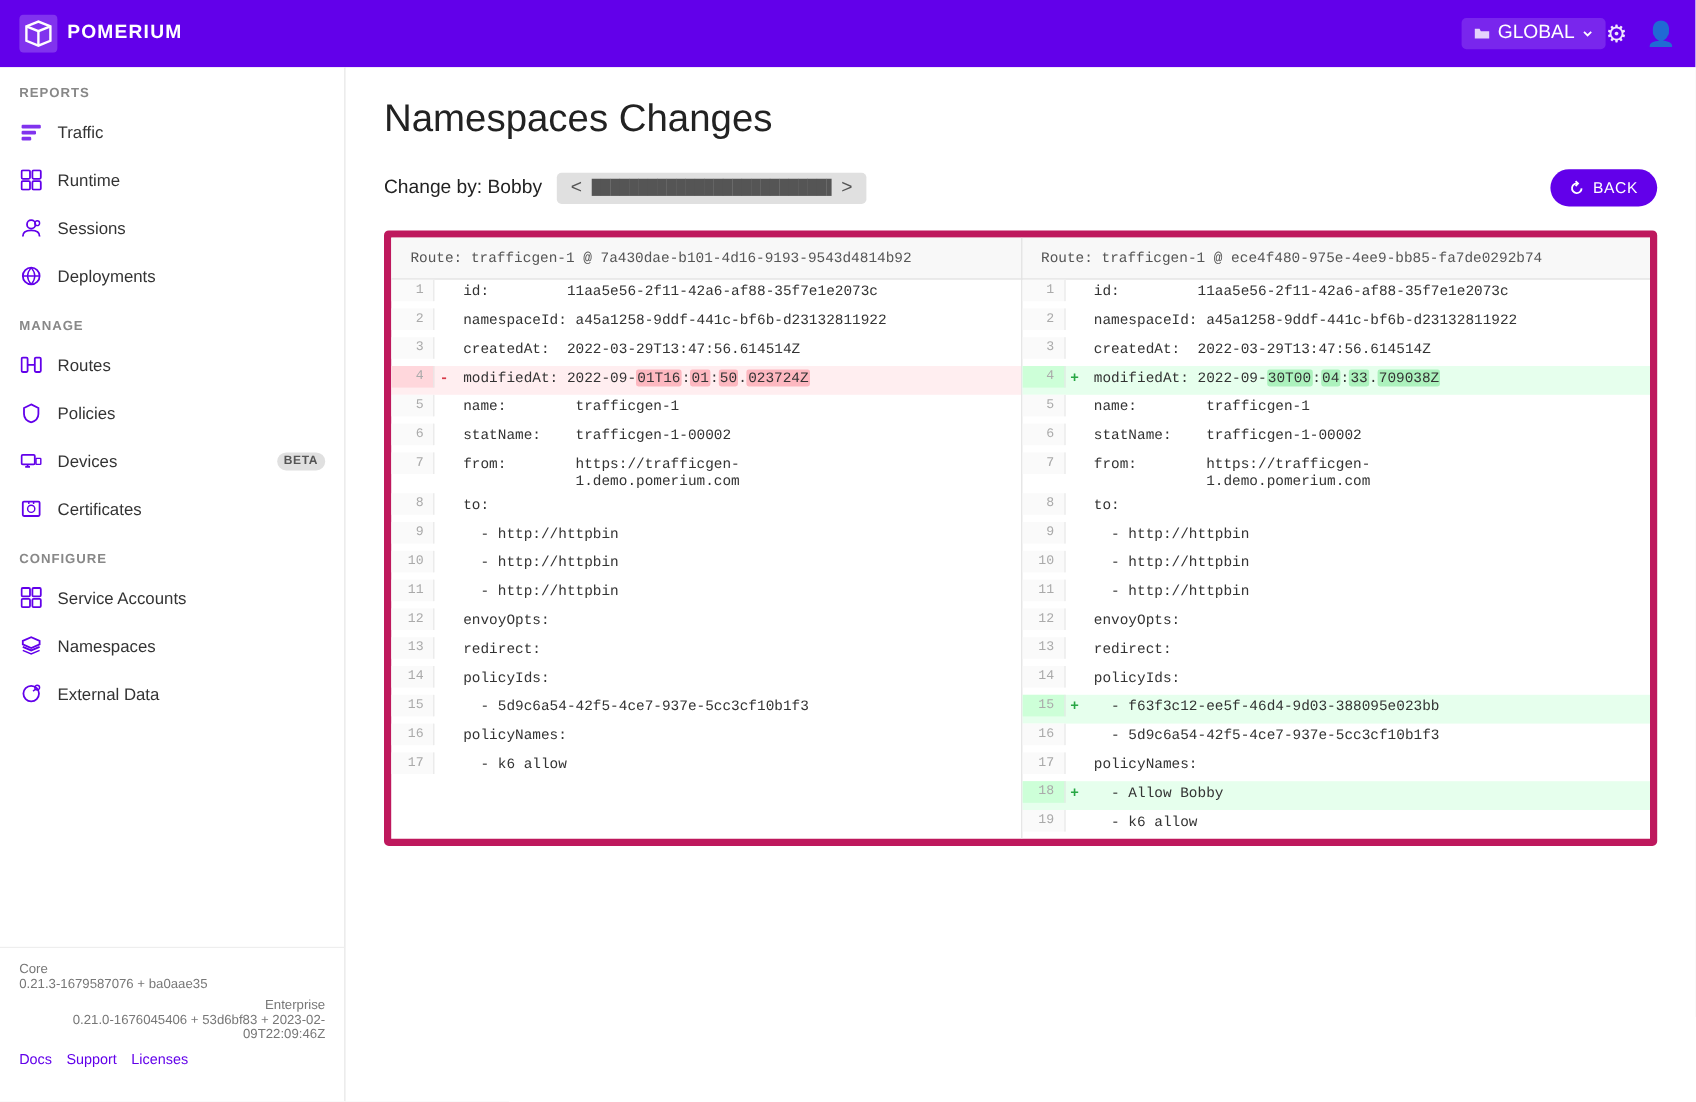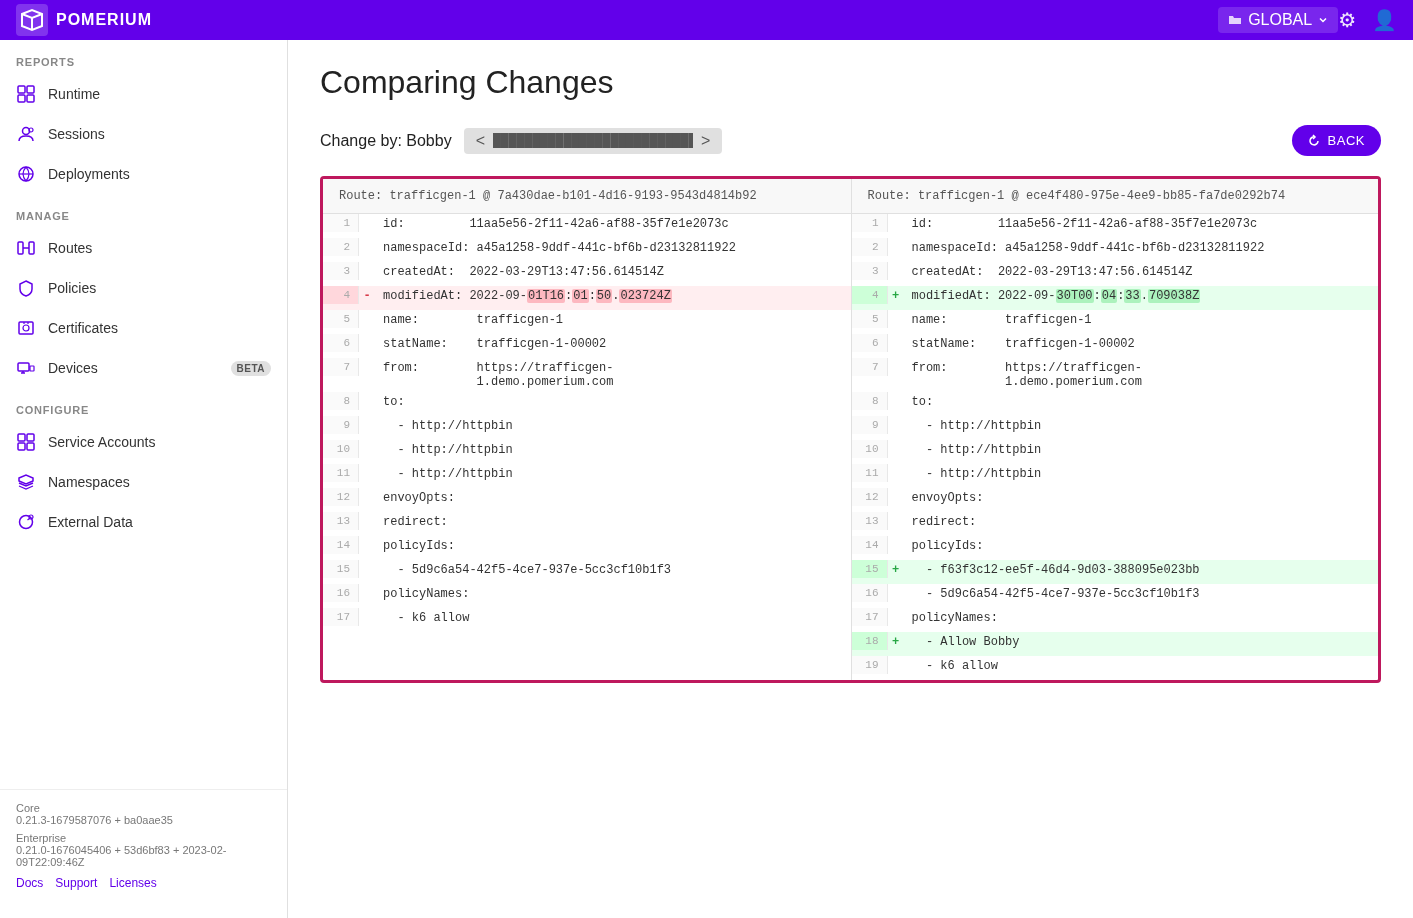--- a/index.html
+++ b/index.html
@@ -2,21 +2,21 @@
 <html><head>
   <meta charset="utf-8">
   <style>
     * { margin: 0; padding: 0; box-sizing: border-box; }
     body { font-family: -apple-system, BlinkMacSystemFont, 'Segoe UI', sans-serif; background: #f5f5f5; display: flex; flex-direction: column; height: 918px; overflow: hidden; }
 
     
     .topnav {
       background: #6200ea;
       color: white;
-      height: 40px;
+      height: 56px;
       display: flex;
       align-items: center;
       padding: 5px 16px;
       flex-shrink: 0;
     }
     .topnav-logo {
       display: flex;
       align-items: center;
       gap: 8px;
       font-weight: 700;
@@ -176,21 +176,21 @@
       border-radius: 20px;
       padding: 8px 16px;
       font-size: 13px;
       cursor: pointer;
       letter-spacing: 0.5px;
       font-weight: 400;
     }
 
     
     .diff-container {
-      border: 3px solid #be185d;
+      border: 6px solid #be185d;
       border-radius: 4px;
       overflow: hidden;
       font-family: 'Courier New', monospace;
       font-size: 12px;
     }
     .diff-grid {
       display: grid;
       grid-template-columns: 1fr 1fr;
     }
     .diff-header {
@@ -289,20 +289,30 @@
     <span class="topnav-icon">⚙</span>
     <span class="topnav-icon">👤</span>
   </div>
 </nav>
 
 <div class="layout">
 
   <aside class="sidebar">
     <div class="sidebar-section-label">REPORTS</div>
 
+    <div class="sidebar-item">
+      <span class="icon">
+        <svg width="18" height="18" viewBox="0 0 18 18" fill="none">
+          <rect x="1" y="3" width="16" height="3" rx="1" fill="#6200ea" opacity="0.8"></rect>
+          <rect x="1" y="8" width="12" height="3" rx="1" fill="#6200ea" opacity="0.8"></rect>
+          <rect x="1" y="13" width="8" height="3" rx="1" fill="#6200ea" opacity="0.8"></rect>
+        </svg>
+      </span>
+      <span class="label">Traffic</span>
+    </div>
 
     <div class="sidebar-item">
       <span class="icon">
         <svg width="18" height="18" viewBox="0 0 18 18" fill="none">
           <rect x="1" y="1" width="7" height="7" rx="1" fill="none" stroke="#6200ea" stroke-width="1.5"></rect>
           <rect x="10" y="1" width="7" height="7" rx="1" fill="none" stroke="#6200ea" stroke-width="1.5"></rect>
           <rect x="1" y="10" width="7" height="7" rx="1" fill="none" stroke="#6200ea" stroke-width="1.5"></rect>
           <rect x="10" y="10" width="7" height="7" rx="1" fill="none" stroke="#6200ea" stroke-width="1.5"></rect>
         </svg>
       </span>
@@ -350,40 +360,40 @@
         <svg width="18" height="18" viewBox="0 0 18 18" fill="none">
           <path d="M9 2 L15 5 L15 10 Q15 15 9 17 Q3 15 3 10 L3 5 Z" fill="none" stroke="#6200ea" stroke-width="1.5"></path>
         </svg>
       </span>
       <span class="label">Policies</span>
     </div>
 
     <div class="sidebar-item">
       <span class="icon">
         <svg width="18" height="18" viewBox="0 0 18 18" fill="none">
+          <rect x="1" y="4" width="11" height="8" rx="1" fill="none" stroke="#6200ea" stroke-width="1.5"></rect>
+          <rect x="13" y="7" width="4" height="5" rx="0.5" fill="none" stroke="#6200ea" stroke-width="1.2"></rect>
+          <line x1="4" y1="14" x2="8" y2="14" stroke="#6200ea" stroke-width="1.5"></line>
+          <line x1="6" y1="12" x2="6" y2="14" stroke="#6200ea" stroke-width="1.5"></line>
+        </svg>
+      </span>
+      <span class="label">Devices</span>
+      <span class="beta-badge">BETA</span>
+    </div>
+
+    <div class="sidebar-item">
+      <span class="icon">
+        <svg width="18" height="18" viewBox="0 0 18 18" fill="none">
           <rect x="2" y="3" width="14" height="12" rx="1" fill="none" stroke="#6200ea" stroke-width="1.5"></rect>
           <circle cx="9" cy="9" r="3" fill="none" stroke="#6200ea" stroke-width="1.2"></circle>
           <line x1="7" y1="5" x2="7" y2="3" stroke="#6200ea" stroke-width="1.2"></line>
           <line x1="11" y1="5" x2="11" y2="3" stroke="#6200ea" stroke-width="1.2"></line>
         </svg>
       </span>
       <span class="label">Certificates</span>
-    </div>
-
-    <div class="sidebar-item">
-      <span class="icon">
-        <svg width="18" height="18" viewBox="0 0 18 18" fill="none">
-          <rect x="1" y="4" width="11" height="8" rx="1" fill="none" stroke="#6200ea" stroke-width="1.5"></rect>
-          <rect x="13" y="7" width="4" height="5" rx="0.5" fill="none" stroke="#6200ea" stroke-width="1.2"></rect>
-          <line x1="4" y1="14" x2="8" y2="14" stroke="#6200ea" stroke-width="1.5"></line>
-          <line x1="6" y1="12" x2="6" y2="14" stroke="#6200ea" stroke-width="1.5"></line>
-        </svg>
-      </span>
-      <span class="label">Devices</span>
-      <span class="beta-badge">BETA</span>
     </div>
 
     <div class="sidebar-section-label">CONFIGURE</div>
 
 
     <div class="sidebar-item">
       <span class="icon">
         <svg width="18" height="18" viewBox="0 0 18 18" fill="none">
           <rect x="1" y="1" width="7" height="7" rx="1" fill="none" stroke="#6200ea" stroke-width="1.5"></rect>
           <rect x="10" y="1" width="7" height="7" rx="1" fill="none" stroke="#6200ea" stroke-width="1.5"></rect>
@@ -415,35 +425,35 @@
       </span>
       <span class="label">External Data</span>
     </div>
 
     <div class="sidebar-footer">
       <div>
         <span>Core</span>
         <br>
         <span>0.21.3-1679587076 + ba0aae35</span>
       </div>
-      <div style="margin-top:6px;">
+      <div style="margin-top:6px;text-align:right;">
         <span>Enterprise</span>
         <br>
         <span>0.21.0-1676045406 + 53d6bf83 + 2023-02-09T22:09:46Z</span>
       </div>
       <div class="footer-links">
         <a href="#">Docs</a>
         <a href="#">Support</a>
         <a href="#">Licenses</a>
       </div>
     </div>
   </aside>
 
   <main class="main">
-    <h1 class="page-title">Comparing Changes</h1>
+    <h1 class="page-title">Namespaces Changes</h1>
 
     <div class="change-bar">
       <span class="change-by">Change by: Bobby</span>
       <div class="change-hash-container">
         <button class="hash-nav">&lt;</button>
         <span class="change-hash">████████████████████████████</span>
         <button class="hash-nav">&gt;</button>
       </div>
       <button class="back-button">
         <svg width="14" height="14" viewBox="0 0 14 14" fill="none">

